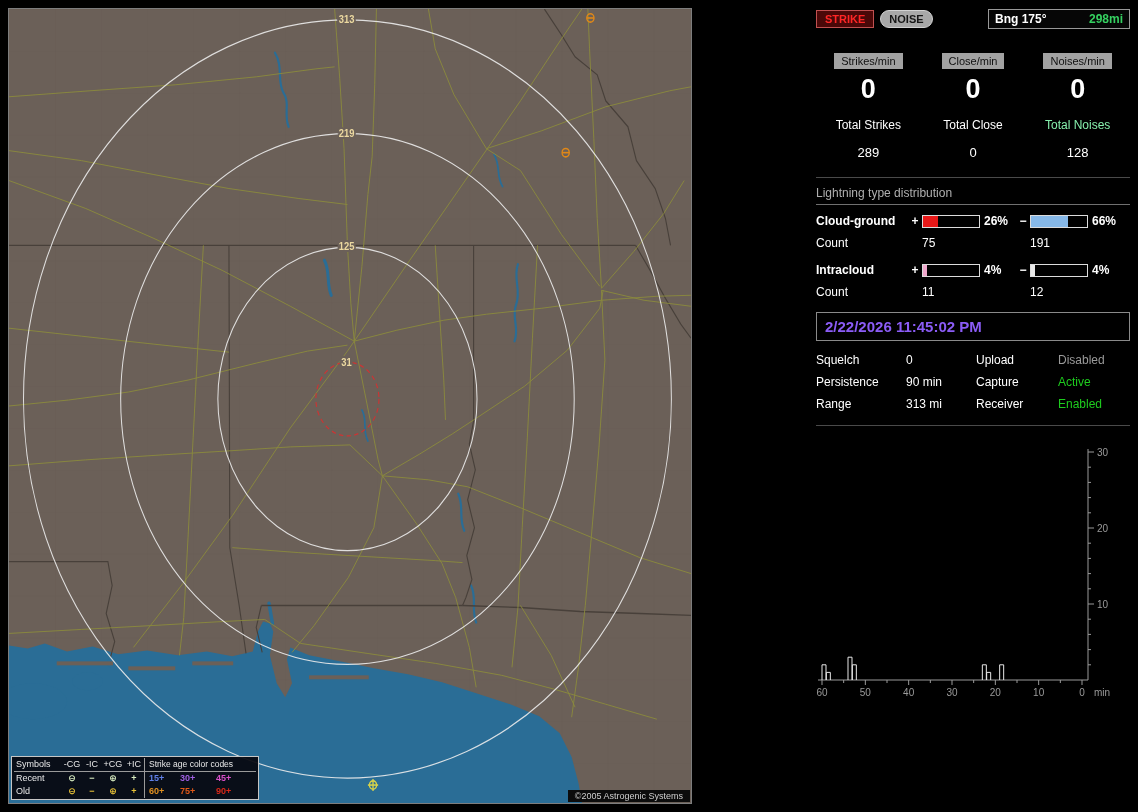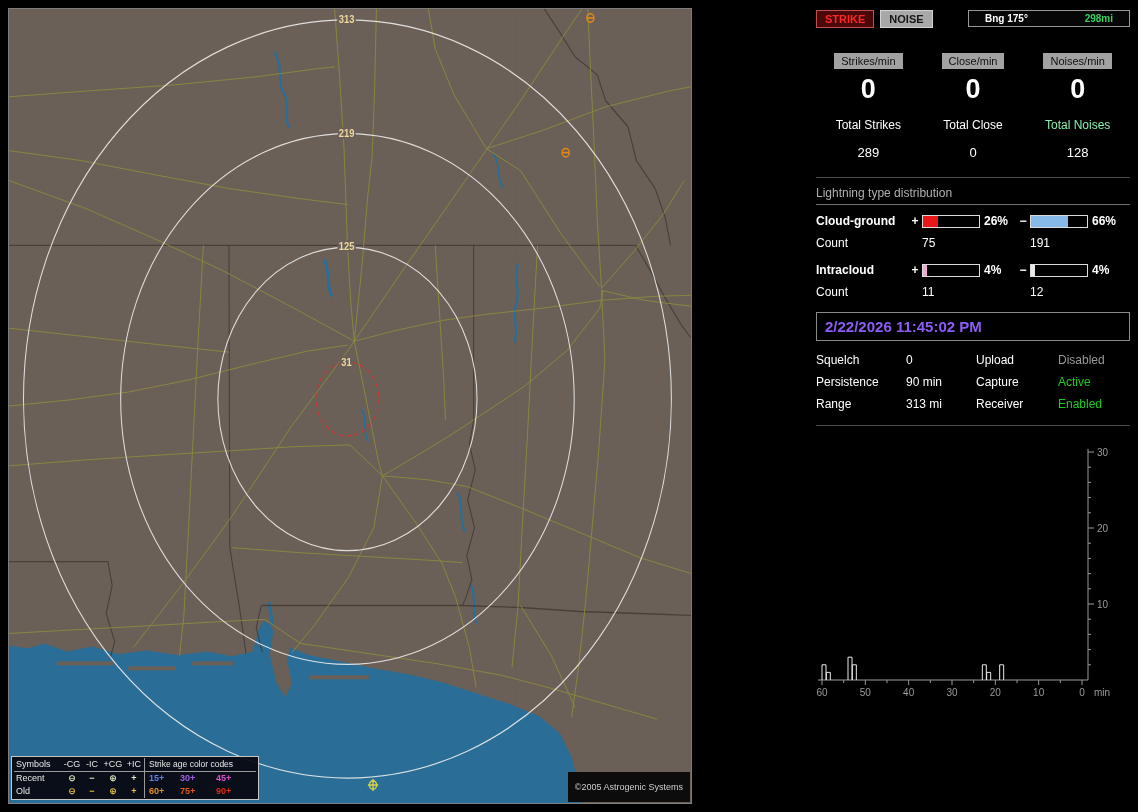--- a/index.html
+++ b/index.html
@@ -19,32 +19,32 @@
           align-items:center;height:13px;font-size:9px;line-height:13px;white-space:nowrap;}
   .lg-head{border-bottom:1px solid #9a9a9a;}
   .lg-age-head{grid-column:6/9;font-size:8.5px;border-left:1px solid #9a9a9a;padding-left:4px;}
   .lg-row > :nth-child(6){border-left:1px solid #9a9a9a;padding-left:4px;}
   .lg-c{text-align:center;}
   .lg-sym{text-align:center;font-weight:bold;}
   .lg-c0{padding-left:2px;}
   .lg-age{font-weight:bold;}
 
   #copyright{position:absolute;right:1px;bottom:1px;background:#0c0c0c;
-             color:#cfcfcf;font-size:9px;padding:10px 7px;}
+             color:#cfcfcf;font-size:9px;padding:1px 7px;}
 
   
   #sidebar{position:absolute;left:816px;top:8px;width:314px;height:796px;font-size:12px;}
   .top-row{display:flex;align-items:center;height:21px;}
   .btn{font-family:inherit;font-size:11px;font-weight:bold;padding:2px 8px;
        margin-right:6px;border:1px solid #b0b0b0;cursor:pointer;}
   .btn.strike{background:#4a0808;color:#ff2626;border-color:#c05050;}
-  .btn.noise{background:#a8a8a8;color:#161616;border-color:#d2d2d2;}
+  .btn.noise{background:#a8a8a8;color:#161616;border-color:#d2d2d2;border-radius:9px;}
   .bng-box{margin-left:auto;display:flex;justify-content:space-between;align-items:center;
            width:128px;border:1px solid #989898;background:#060606;
-           padding:2px 16px;font-weight:bold;font-size:10px;}
+           padding:2px 6px;font-weight:bold;font-size:12px;}
   .bng-dist{color:#35d060;}
 
   .rates{display:flex;margin-top:24px;text-align:center;}
   .rate-col{flex:1;}
   .chip{display:inline-block;background:#a2a2a2;color:#101010;font-size:11px;padding:2px 7px;}
   .rate-val{font-size:27px;font-weight:bold;margin-top:5px;color:#fff;}
   .total-label{font-size:12px;margin-top:13px;}
   .rate-col:nth-child(3) .total-label{color:#86efac;}
   .total-val{font-size:13px;margin-top:13px;}
 

